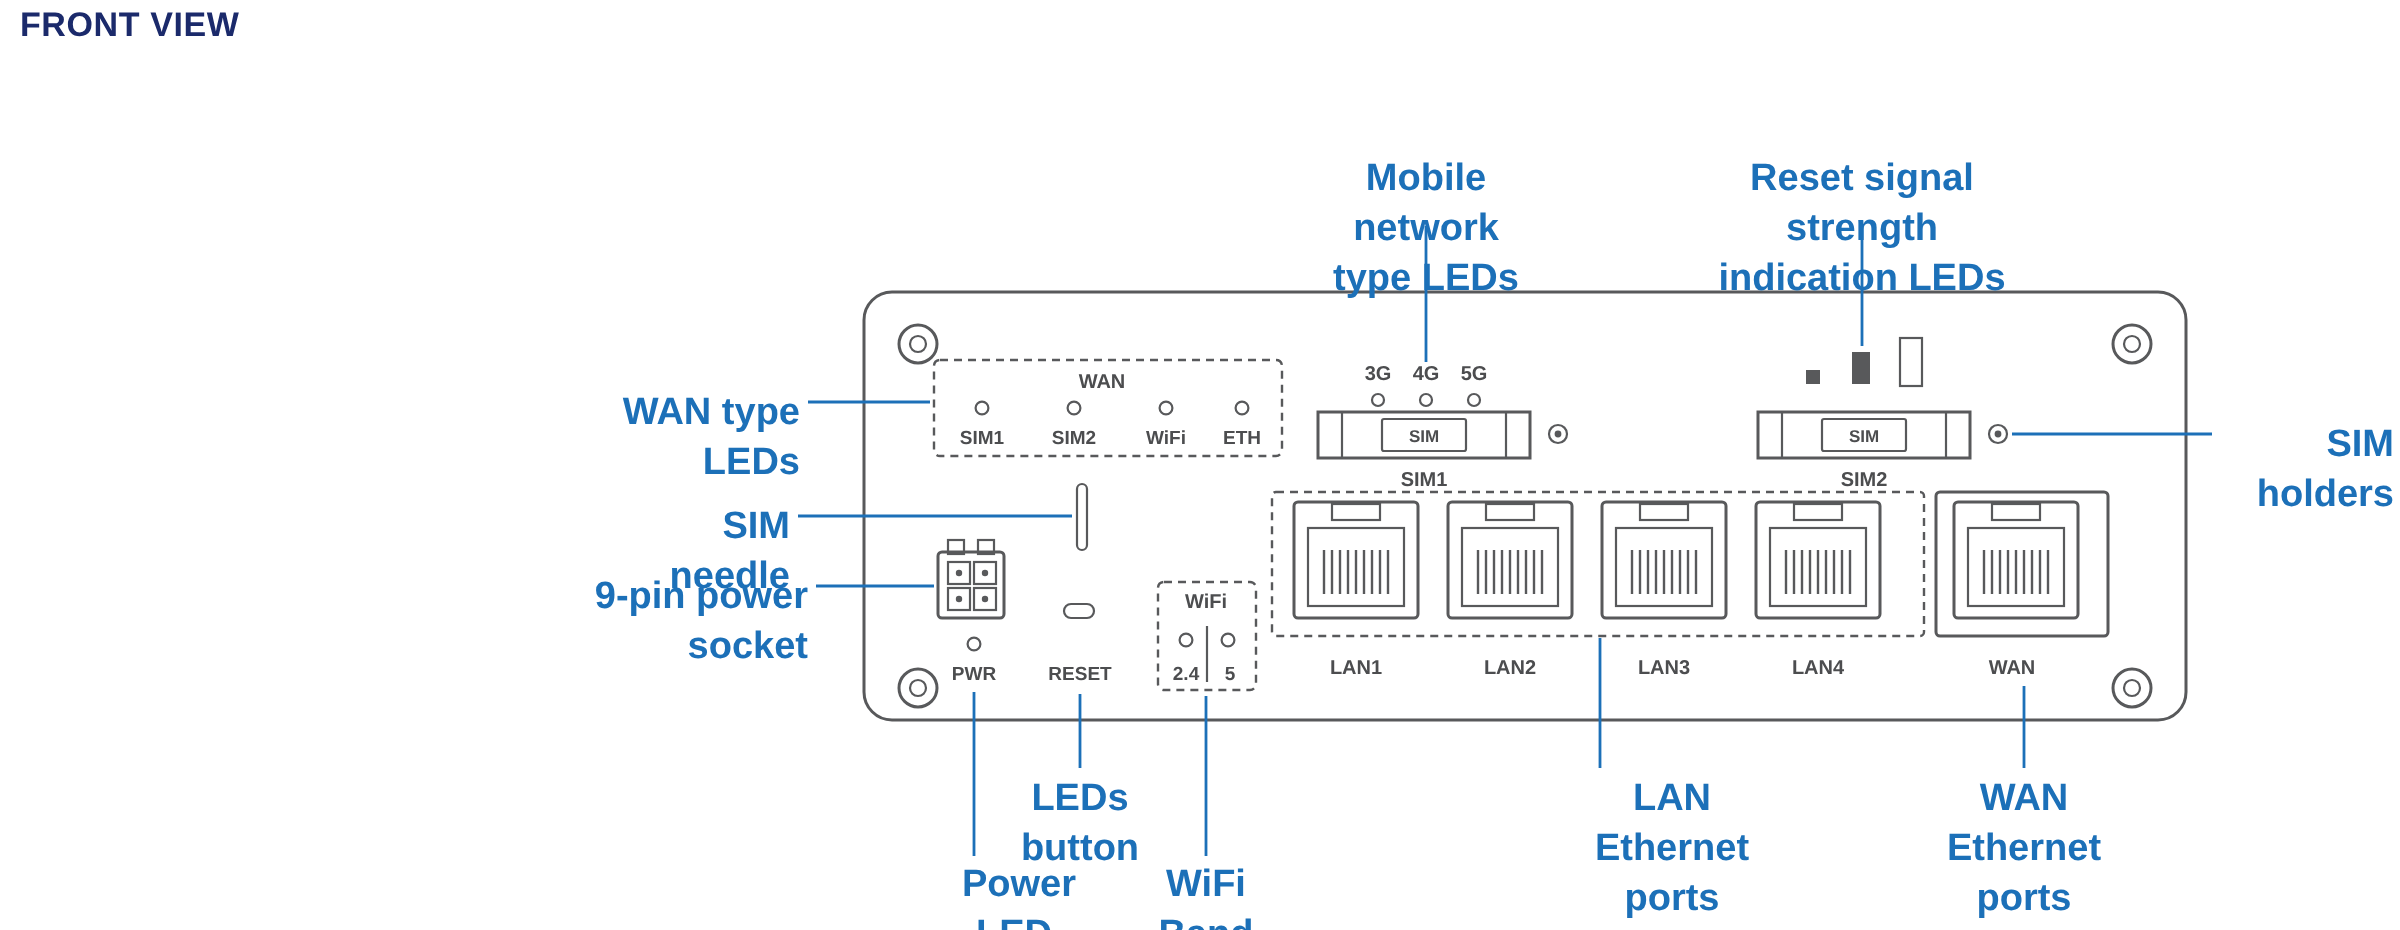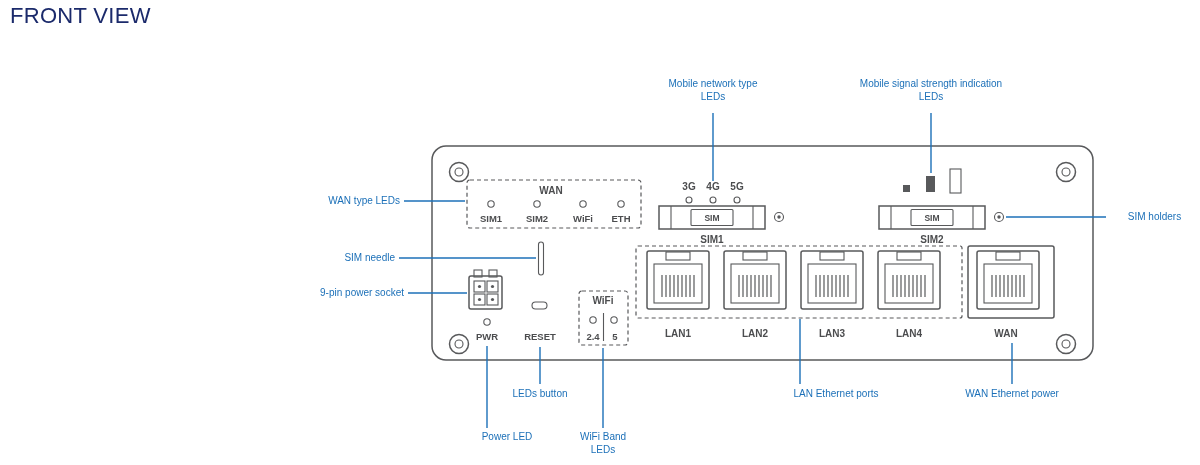--- a/index.html
+++ b/index.html
@@ -6,32 +6,32 @@
   html,body { background:#ffffff; }
   body {
     width:1200px; height:465px;
     position:relative; overflow:hidden;
     font-family:"Liberation Sans", sans-serif;
   }
   .stage { position:absolute; left:0; top:0; width:1200px; height:465px; }
 
   .page-title {
     position:absolute; left:10px; top:3px;
-    font-size:22px; font-weight:normal; letter-spacing:.3px;
+    font-size:17px; font-weight:bold; letter-spacing:.3px;
     color:var(--title-text,#1b2a6b);
   }
 
   .callout {
     position:absolute;
     color:var(--callout-text,#1c70b8);
-    font-size:10px; font-weight:400; line-height:1.32;
+    font-size:19px; font-weight:700; line-height:1.32;
   }
   .ta-r { text-align:right; }
   .ta-c { text-align:center; }
-  .ta-l { text-align:center; }
+  .ta-l { text-align:right; }
 
   svg { display:block; }
   svg text {
     font-family:"Liberation Sans", sans-serif;
     fill:var(--device-text,#4c4d4f);
     font-weight:bold;
   }
   .t10 { font-size:10px; }
   .t9  { font-size:9.5px; }
   .t8  { font-size:8.5px; }
@@ -201,31 +201,31 @@
     <line x1="487" y1="346" x2="487" y2="428" class="blueline"></line>
     <line x1="540" y1="347" x2="540" y2="384" class="blueline"></line>
     <line x1="603" y1="348" x2="603" y2="428" class="blueline"></line>
     <line x1="800" y1="319" x2="800" y2="384" class="blueline"></line>
     <line x1="1012" y1="343" x2="1012" y2="384" class="blueline"></line>
   </g>
 </svg>
 
 <div class="callout ta-c" style="left:658px; top:77px; width:110px;">Mobile network type LEDs</div>
 
-<div class="callout ta-c" style="left:851px; top:77px; width:160px;">Mobile signal strength indication LEDs</div>
+<div class="callout ta-c" style="left:851px; top:77px; width:160px;">Reset signal strength indication LEDs</div>
 
 <div class="callout ta-r" style="left:280px; top:194px; width:120px;">WAN type LEDs</div>
 
 <div class="callout ta-l" style="left:1112px; top:210px; width:85px;">SIM holders</div>
 
 <div class="callout ta-r" style="left:315px; top:251px; width:80px;">SIM needle</div>
 
 <div class="callout ta-r" style="left:254px; top:286px; width:150px;">9-pin power socket</div>
 
 <div class="callout ta-c" style="left:510px; top:387px; width:60px;">LEDs button</div>
 
 <div class="callout ta-c" style="left:752px; top:387px; width:96px;margin-left:36px;">LAN Ethernet ports</div>
 
-<div class="callout ta-c" style="left:964px; top:387px; width:96px;">WAN Ethernet power</div>
+<div class="callout ta-c" style="left:964px; top:387px; width:96px;">WAN Ethernet ports</div>
 
 <div class="callout ta-c" style="left:481px; top:430px; width:52px;">Power LED</div>
 
 <div class="callout ta-c" style="left:567px; top:430px; width:72px;text-align:center;">WiFi Band LEDs</div>
 
 </body></html>

